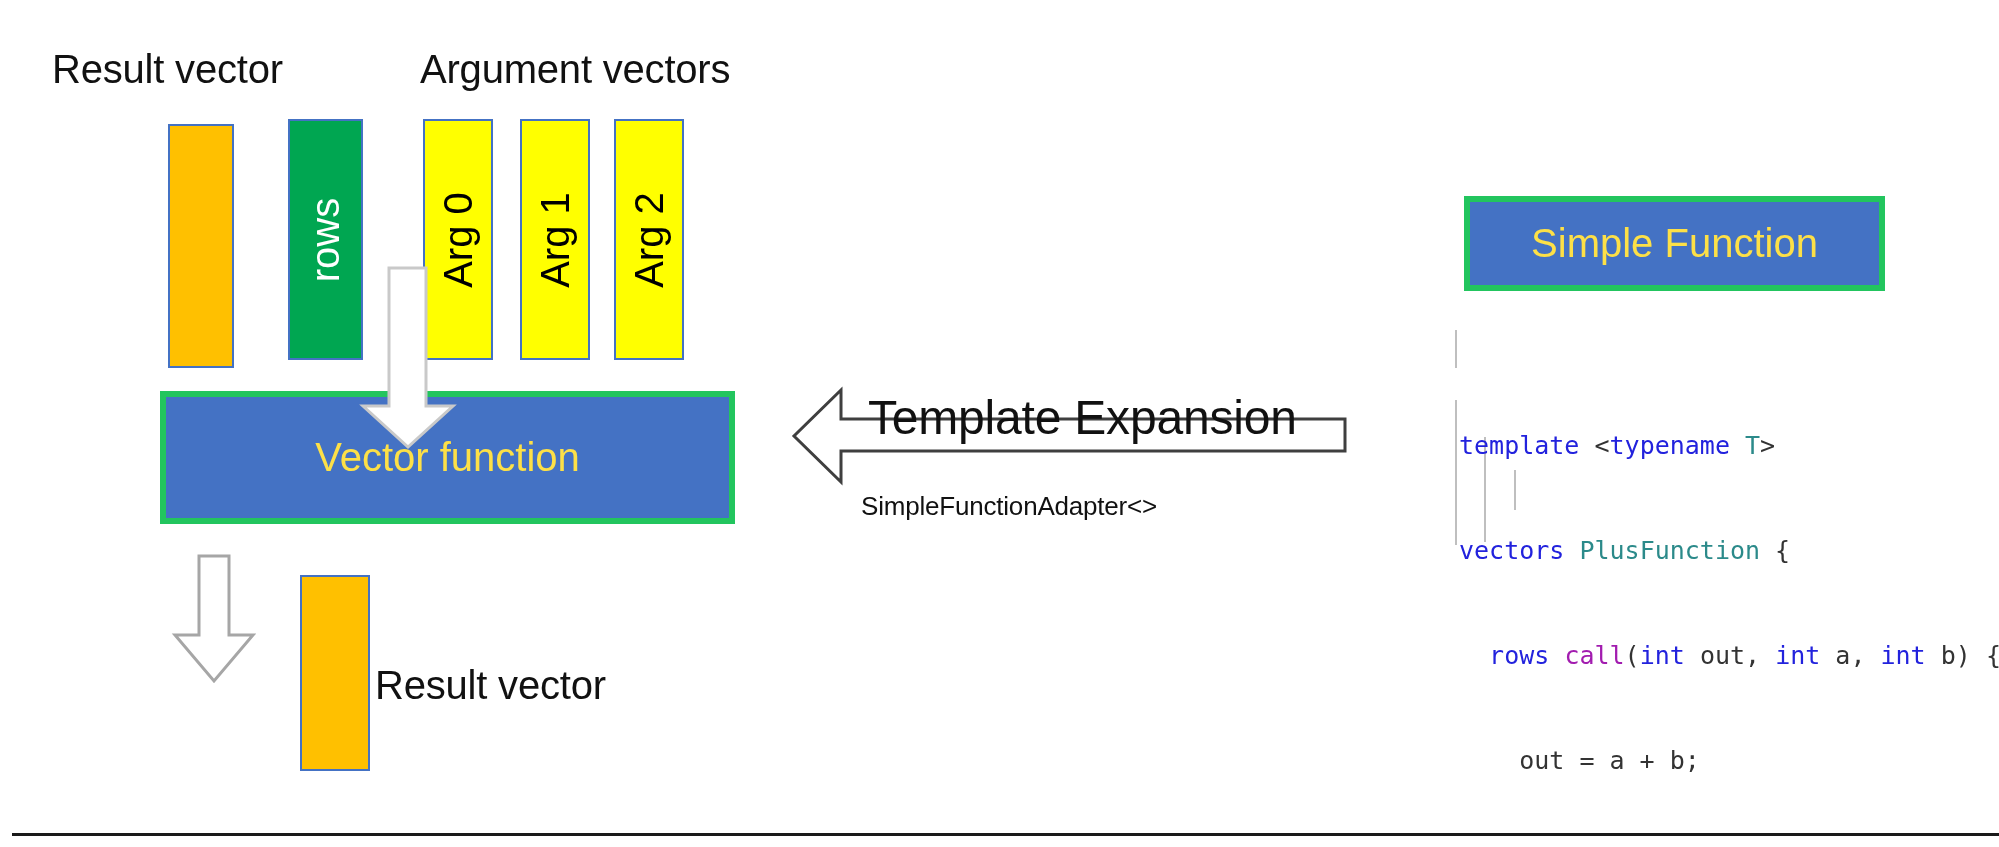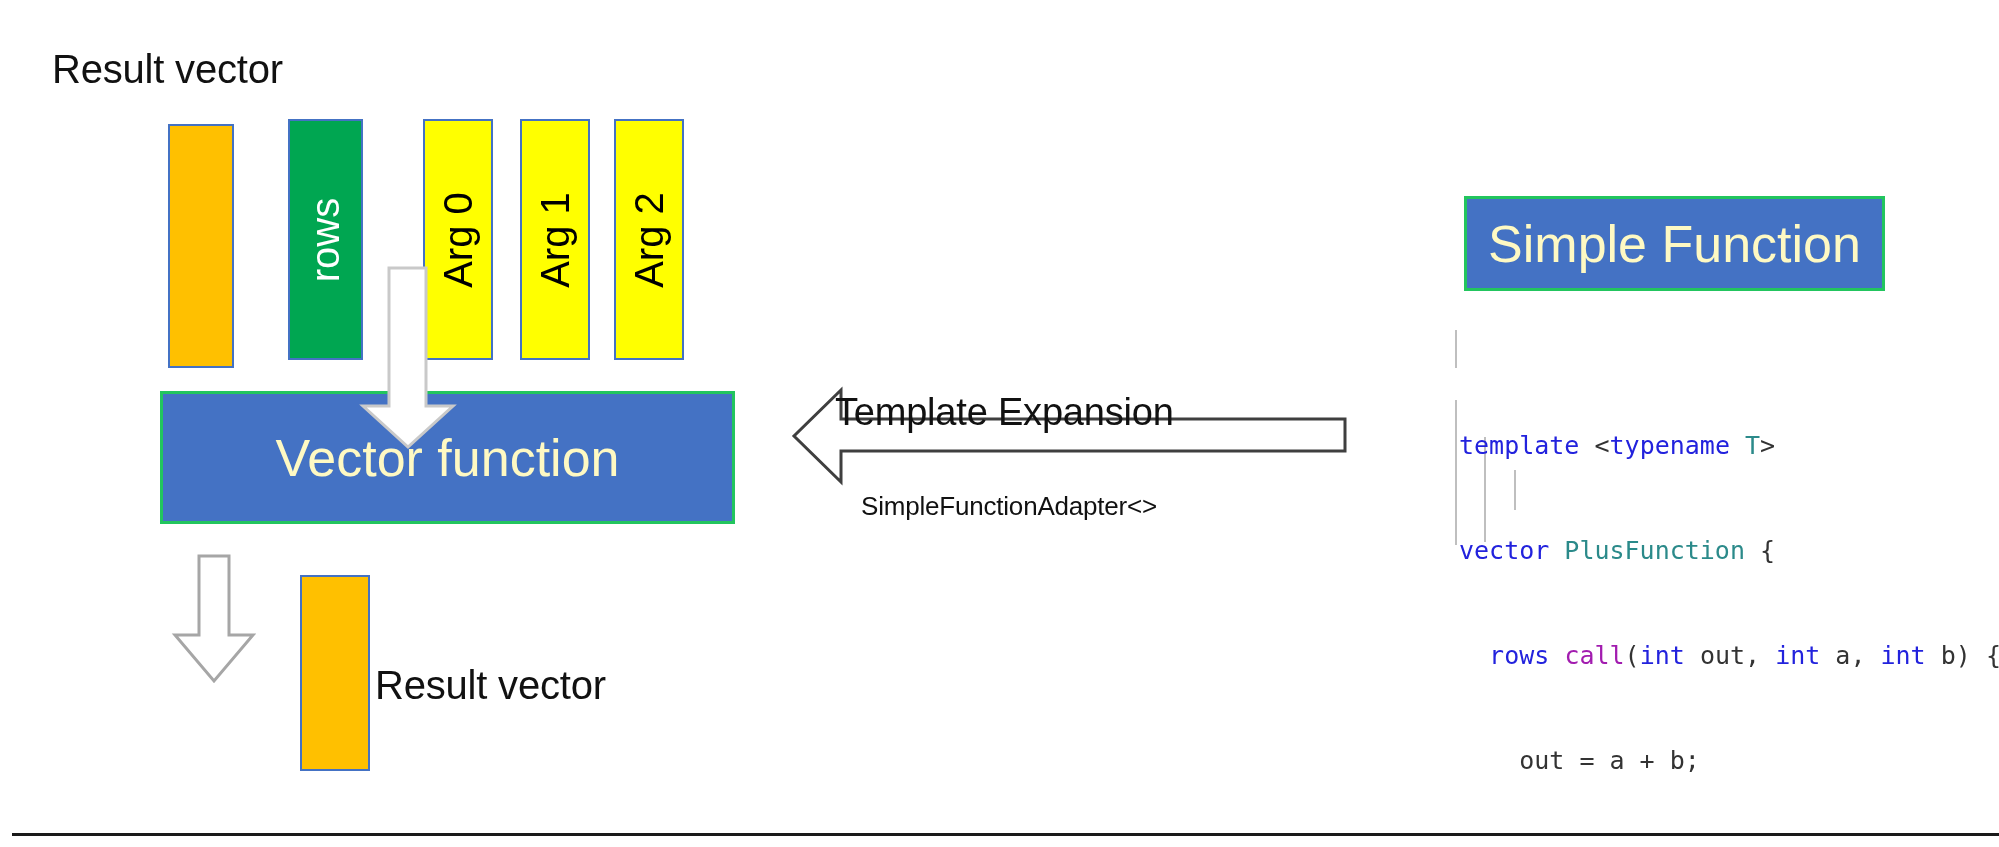--- a/index.html
+++ b/index.html
@@ -58,26 +58,26 @@
     font-weight: 400;
   }
   .bar-label.light { color: #ffffff; }
   .bar-label.dark  { color: #000000; }
 
   
   .blue-box {
     position: absolute;
     box-sizing: border-box;
     background: #4472C4;
-    border: 3px solid #22c55e;
+    border: 6px solid #22c55e;
     display: flex;
     align-items: center;
     justify-content: center;
-    color: #fef9c3;
-    font-size: 52px;
+    color: #fde047;
+    font-size: 40px;
   }
 
   
   .arrow-layer {
     position: absolute;
     left: 0; top: 0;
     width: 1999px;
     height: 847px;
     pointer-events: none;
   }
@@ -111,20 +111,21 @@
     background: #1a1a1a;
   }
 </style>
 </head>
 <body>
 
 <div class="slide">
 
   <div class="abs heading" style="left:40px; top:47px;">Result vector</div>
 
+  <div class="abs heading" style="left:408px; top:47px;">Argument vectors</div>
 
   <div class="bar orange" style="left: 156px; top: 124px; width: 66px; height: 244px; background: rgb(255, 192, 0);">
   </div>
 
   <div class="bar green" style="left: 276px; top: 119px; width: 75px; height: 241px; background: rgb(0, 166, 81);">
     <span class="bar-label light">rows</span>
   </div>
 
   <div class="bar yellow" style="left: 411px; top: 119px; width: 70px; height: 241px; background: rgb(255, 255, 0);">
     <span class="bar-label dark">Arg 0</span>
@@ -154,32 +155,32 @@
   <svg class="arrow-layer" viewBox="0 0 1999 847" xmlns="http://www.w3.org/2000/svg">
 
     <polygon points="377,268 414,268 414,406 441,406 396,447 351,406 377,406" fill="#FFFFFF" stroke="#C9C9C9" stroke-width="3"></polygon>
 
     <polygon points="187,556 217,556 217,635 241,635 202,681 163,635 187,635" fill="#FFFFFF" stroke="#A6A6A6" stroke-width="3"></polygon>
 
     <polygon points="1333,451 1333,419 805,419 805,390 787,390 787,419 791,419 791,419" fill="none" stroke="none"></polygon>
     <polygon points="1333,451 1333,419 829,419 829,390 782,436 829,482 829,451" fill="#FFFFFF" stroke="#3F3F3F" stroke-width="3"></polygon>
   </svg>
 
-  <div class="abs heading" style="left:823px; top:392px; font-size:38px;text-align:center;">Template Expansion</div>
+  <div class="abs heading" style="left:856px; top:392px; font-size:48px;text-align:center;">Template Expansion</div>
 
   <div class="abs heading" style="left:849px; top:492px; font-size:26px;">SimpleFunctionAdapter&lt;&gt;</div>
 
   <div class="guide" style="left:1443px; top:330px; height:38px;"></div>
   <div class="guide" style="left:1443px; top:400px; height:145px;"></div>
   <div class="guide" style="left:1472px; top:437px; height:105px;"></div>
   <div class="guide" style="left:1502px; top:470px; height:40px;"></div>
 
   <div class="code-block" style="left:1447px; top:358px;">
     <div class="code-line"><span class="kw">template </span><span class="pl">&lt;</span><span class="kw">typename </span><span class="typ">T</span><span class="pl">&gt;</span></div>
-    <div class="code-line"><span class="kw">vector </span><span class="typ">PlusFunction </span><span class="pl">{</span></div>
+    <div class="code-line"><span class="kw">vectors </span><span class="typ">PlusFunction </span><span class="pl">{</span></div>
     <div class="code-line"><span class="pl">  </span><span class="kw">rows </span><span class="fn">call</span><span class="pl">(</span><span class="kw">int </span><span class="pl">out, </span><span class="kw">int </span><span class="pl">a, </span><span class="kw">int </span><span class="pl">b) {</span></div>
     <div class="code-line"><span class="pl">    out = a + b;</span></div>
     
     
   </div>
 
   <div class="bottom-rule" style="top: 833px; background: rgb(26, 26, 26);"></div>
 
 </div>
 

